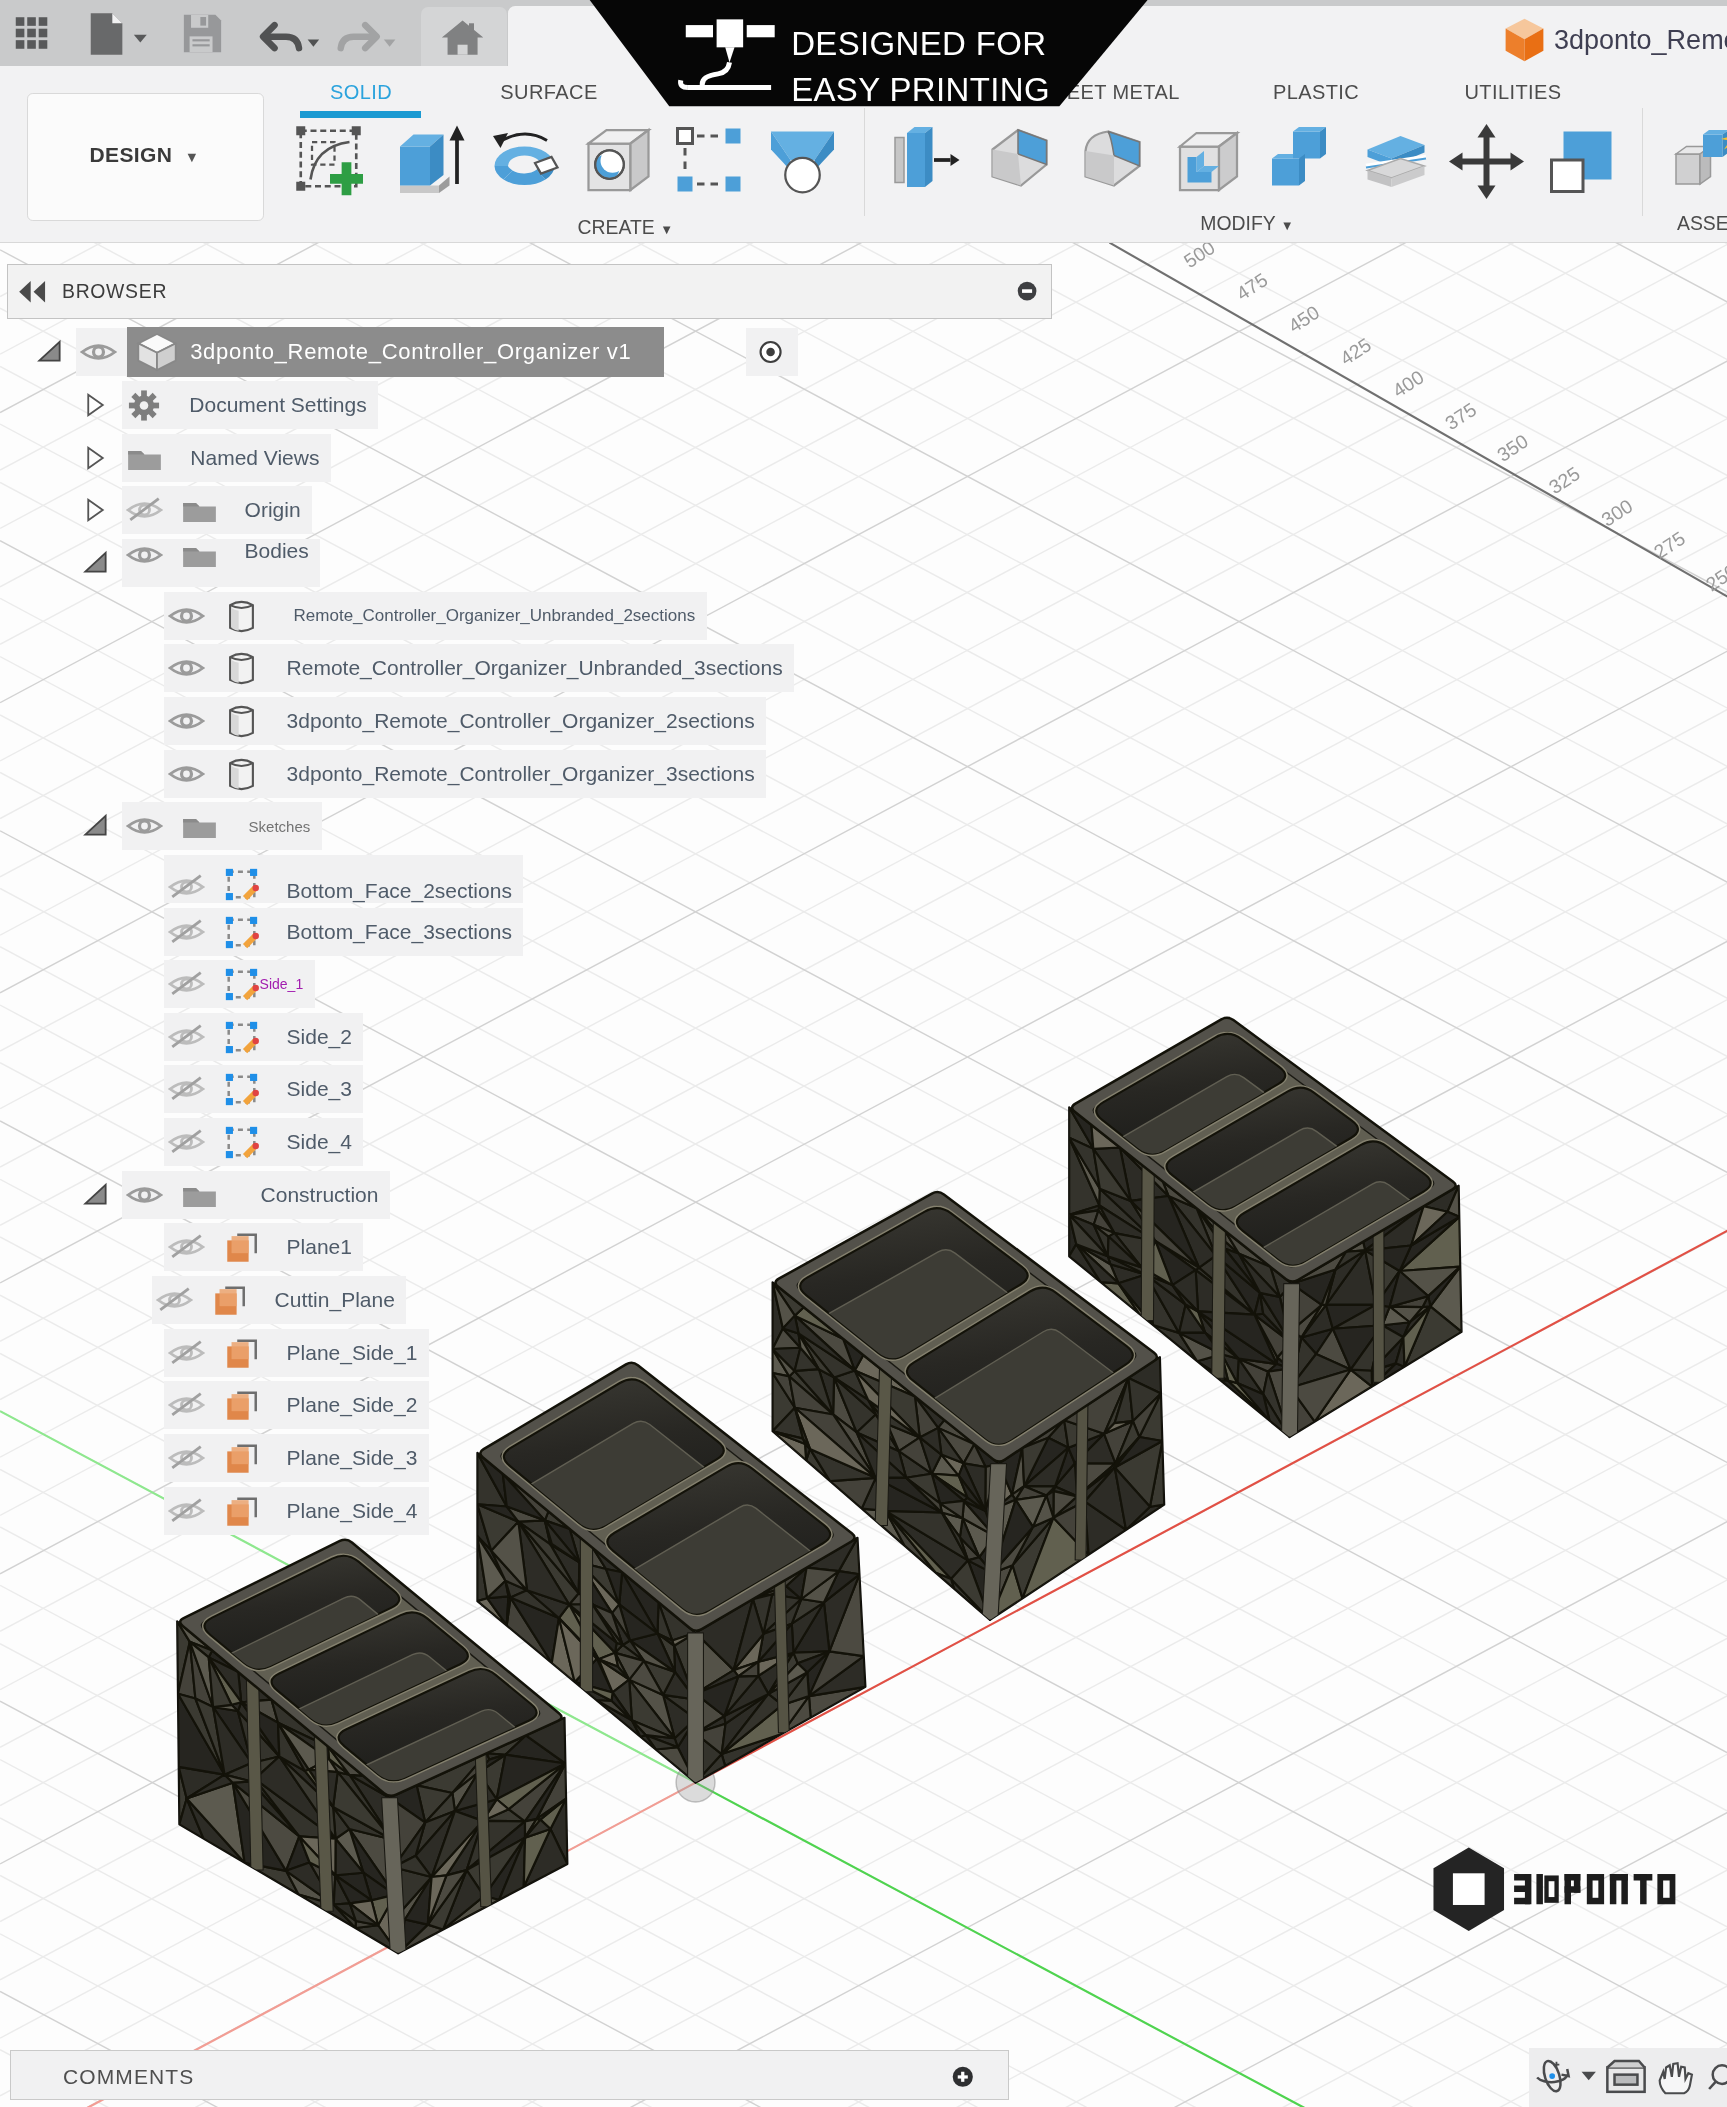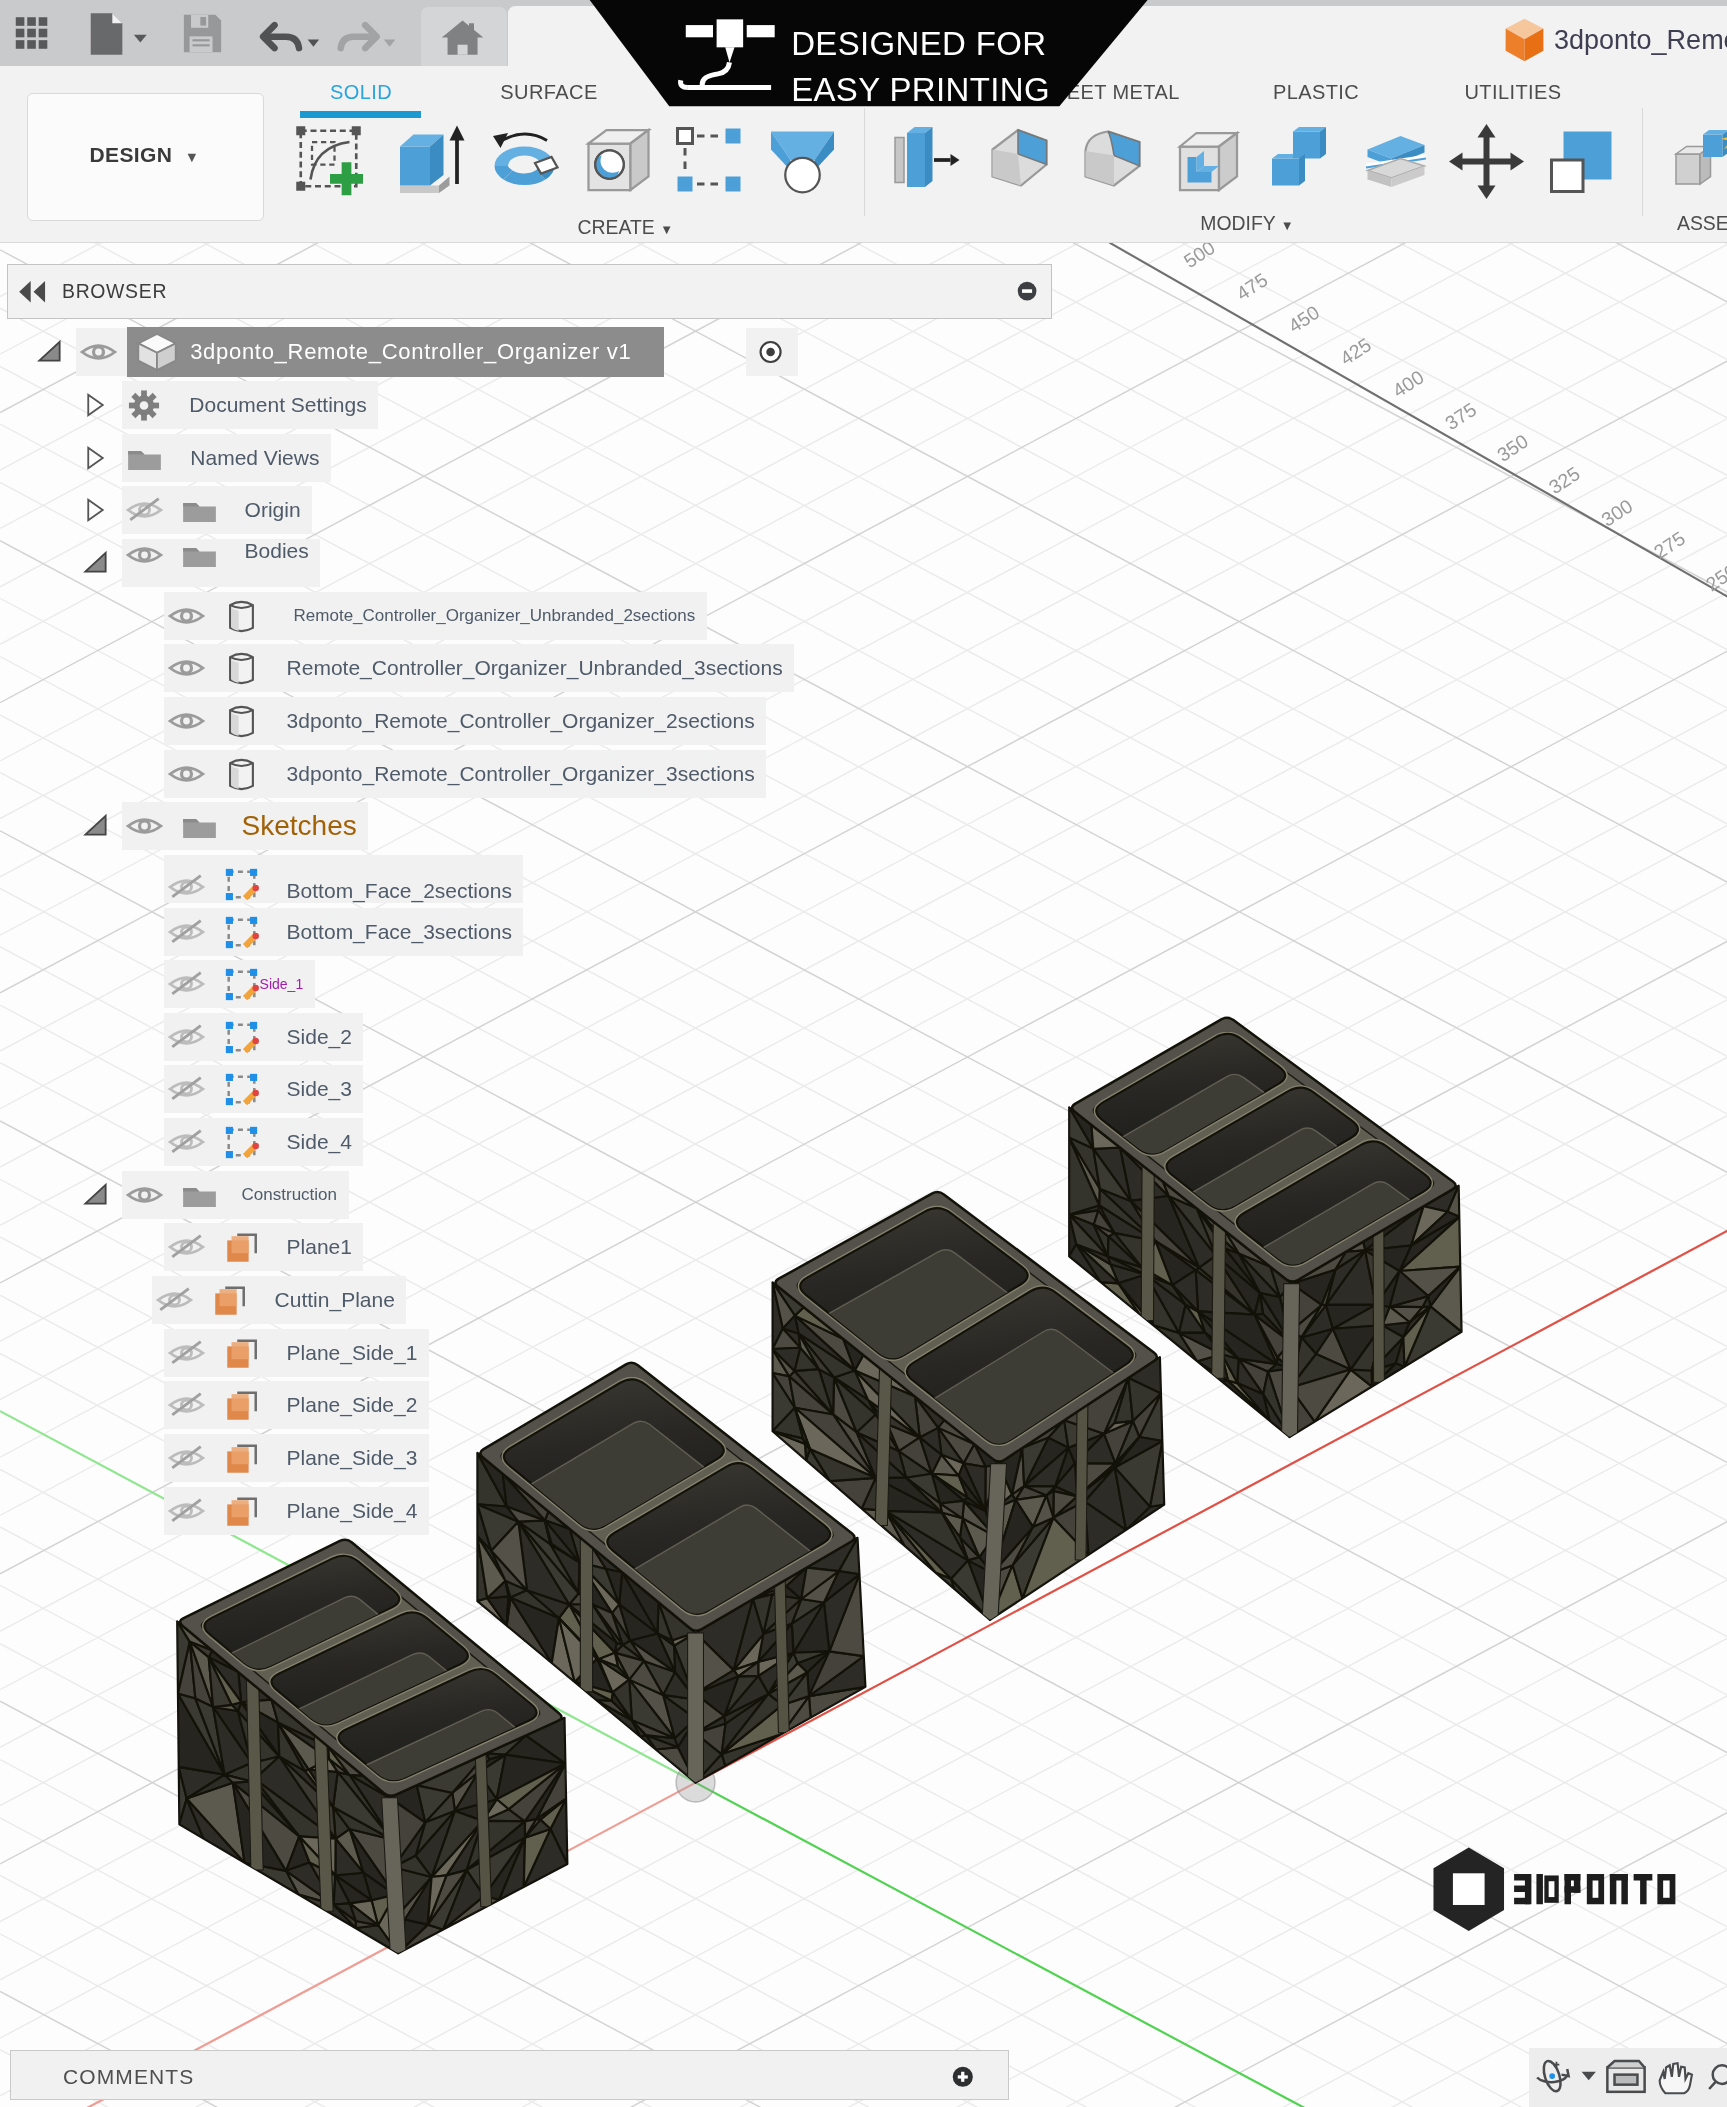--- a/index.html
+++ b/index.html
@@ -1306,21 +1306,21 @@
     </svg></div>
 <div style="position:absolute;left:122px;top:802px;height:48px;display:flex;align-items:center;background:#f1f1f2;padding:0 11.5px 0 4.3px">
     <svg width="37" height="32" style="flex:none;margin:0px 17.3px 0 0px" viewBox="0 0 52 44">
       <path d="M3 22 Q26 4 49 22 Q26 40 3 22 Z" fill="none" stroke="#9b9b9b" stroke-width="4"></path>
       <circle cx="26" cy="22" r="7" fill="none" stroke="#9b9b9b" stroke-width="4.5"></circle>
     </svg>
     <svg width="37" height="32" style="flex:none;margin:0px 0px 0 0px" viewBox="0 0 52 44">
       <path d="M3 12 h18 l5 5 h23 v22 h-46 z" fill="#9c9c9c"></path>
       <path d="M3 12 h18 l5 5 h-23 z" fill="#8b8b8b"></path>
     </svg>
-    <span style="margin-left:24px;font-size:28px;color:#a16207">Sketches</span>
+    <span style="margin-left:31px;font-size:15px;color:#737373">Sketches</span>
   </div>
 <div style="position:absolute;left:164px;top:855px;height:48px;display:flex;align-items:flex-end;background:#f1f1f2;padding:0 11.5px 0 4.3px">
     <svg width="37" height="32" style="flex:none;margin:0px 17.3px 0 0px" viewBox="0 0 52 44">
       <path d="M3 22 Q26 4 49 22 Q26 40 3 22 Z" fill="none" stroke="#bcbcbc" stroke-width="4"></path>
       <circle cx="26" cy="22" r="7" fill="none" stroke="#bcbcbc" stroke-width="4"></circle>
       <line x1="6" y1="36" x2="46" y2="6" stroke="#a0a0a0" stroke-width="4"></line>
     </svg>
     <svg width="37" height="37" style="flex:none;margin:0px 0px 0 0px" viewBox="0 0 52 52">
       <g fill="none" stroke="#8a8a8a" stroke-width="3.5" stroke-dasharray="7 6">
         <rect x="8" y="8" width="36" height="36"></rect>
@@ -1452,21 +1452,21 @@
     </svg></div>
 <div style="position:absolute;left:122px;top:1171px;height:48px;display:flex;align-items:center;background:#f1f1f2;padding:0 11.5px 0 4.3px">
     <svg width="37" height="32" style="flex:none;margin:0px 17.3px 0 0px" viewBox="0 0 52 44">
       <path d="M3 22 Q26 4 49 22 Q26 40 3 22 Z" fill="none" stroke="#9b9b9b" stroke-width="4"></path>
       <circle cx="26" cy="22" r="7" fill="none" stroke="#9b9b9b" stroke-width="4.5"></circle>
     </svg>
     <svg width="37" height="32" style="flex:none;margin:0px 0px 0 0px" viewBox="0 0 52 44">
       <path d="M3 12 h18 l5 5 h23 v22 h-46 z" fill="#9c9c9c"></path>
       <path d="M3 12 h18 l5 5 h-23 z" fill="#8b8b8b"></path>
     </svg>
-    <span style="margin-left:24px;font-size:17px;color:#4f5b69">Construction</span>
+    <span style="margin-left:43px;font-size:21px;color:#4f5b69">Construction</span>
   </div>
 <div style="position:absolute;left:164px;top:1223px;height:48px;display:flex;align-items:center;background:#f1f1f2;padding:0 11.5px 0 4.3px">
     <svg width="37" height="32" style="flex:none;margin:0px 17.3px 0 0px" viewBox="0 0 52 44">
       <path d="M3 22 Q26 4 49 22 Q26 40 3 22 Z" fill="none" stroke="#bcbcbc" stroke-width="4"></path>
       <circle cx="26" cy="22" r="7" fill="none" stroke="#bcbcbc" stroke-width="4"></circle>
       <line x1="6" y1="36" x2="46" y2="6" stroke="#a0a0a0" stroke-width="4"></line>
     </svg>
     <svg width="37" height="37" style="flex:none;margin:0px 0px 0 0px" viewBox="0 0 52 52">
       <path d="M20 8 h26 v26" fill="none" stroke="#6e6e6e" stroke-width="3.5"></path>
 <rect x="6" y="16" width="30" height="30" fill="#e0874a"></rect>

